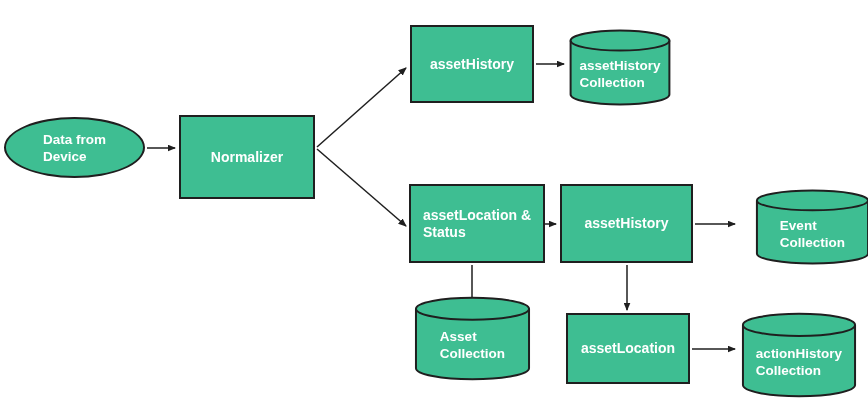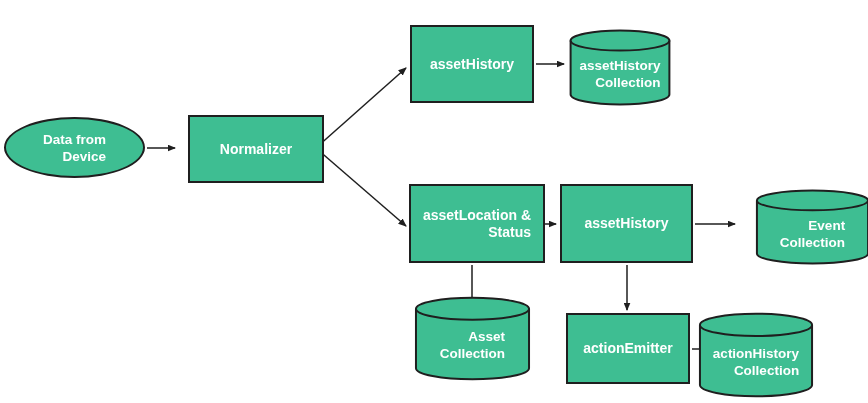--- a/index.html
+++ b/index.html
@@ -29,21 +29,21 @@
     stroke: var(--arrow);
     stroke-width: 1.5;
     fill: none;
   }
   .arrowhead { fill: var(--arrow); }
   .node {
     position: absolute;
     display: flex;
     align-items: center;
     justify-content: center;
-    text-align: right;
+    text-align: left;
   }
   .rect {
     background: var(--fill);
     border: 2px solid var(--stroke);
   }
   .oval {
     background: var(--fill);
     border: 2px solid var(--stroke);
     border-radius: 50%;
   }
@@ -90,21 +90,21 @@
     <line class="edge-line" x1="472" y1="265" x2="472" y2="309" marker-end="url(#arw)"></line>
     <line class="edge-line" x1="627" y1="265" x2="627" y2="310" marker-end="url(#arw)"></line>
     <line class="edge-line" x1="692" y1="349" x2="735" y2="349" marker-end="url(#arw)"></line>
   </svg>
 
   <div class="node oval" style="left:4px;top:117px;width:141px;height:61px">
     <span class="lbl">Data from
 Device</span>
   </div>
 
-  <div class="node rect" style="left:188px;top:115px;width:136px;height:68px">
+  <div class="node rect" style="left:179px;top:115px;width:136px;height:84px">
     <span class="lbl">Normalizer</span>
   </div>
 
   <div class="node rect" style="left:410px;top:25px;width:124px;height:78px">
     <span class="lbl">assetHistory</span>
   </div>
 
   <div class="node cyl" style="left:568px;top:29px;width:104px;height:77px">
     <svg class="cylsvg" viewBox="0 0 100 100" preserveAspectRatio="none">
       <path class="shape" d="M2.5,15 L2.5,85 A47.5,13 0 0 0 97.5,85 L97.5,15" vector-effect="non-scaling-stroke"></path>
@@ -135,24 +135,24 @@
   <div class="node cyl" style="left:413px;top:296px;width:119px;height:85px">
     <svg class="cylsvg" viewBox="0 0 100 100" preserveAspectRatio="none">
       <path class="shape" d="M2.5,15 L2.5,85 A47.5,13 0 0 0 97.5,85 L97.5,15" vector-effect="non-scaling-stroke"></path>
       <ellipse class="shape" cx="50" cy="15" rx="47.5" ry="13" vector-effect="non-scaling-stroke"></ellipse>
     </svg>
     <span class="lbl">Asset
 Collection</span>
   </div>
 
   <div class="node rect" style="left:566px;top:313px;width:124px;height:71px">
-    <span class="lbl">actionEmitter</span>
+    <span class="lbl">assetLocation</span>
   </div>
 
-  <div class="node cyl" style="left:697px;top:312px;width:118px;height:86px">
+  <div class="node cyl" style="left:740px;top:312px;width:118px;height:86px">
     <svg class="cylsvg" viewBox="0 0 100 100" preserveAspectRatio="none">
       <path class="shape" d="M2.5,15 L2.5,85 A47.5,13 0 0 0 97.5,85 L97.5,15" vector-effect="non-scaling-stroke"></path>
       <ellipse class="shape" cx="50" cy="15" rx="47.5" ry="13" vector-effect="non-scaling-stroke"></ellipse>
     </svg>
     <span class="lbl">actionHistory
 Collection</span>
   </div>
 
 </div>
 

